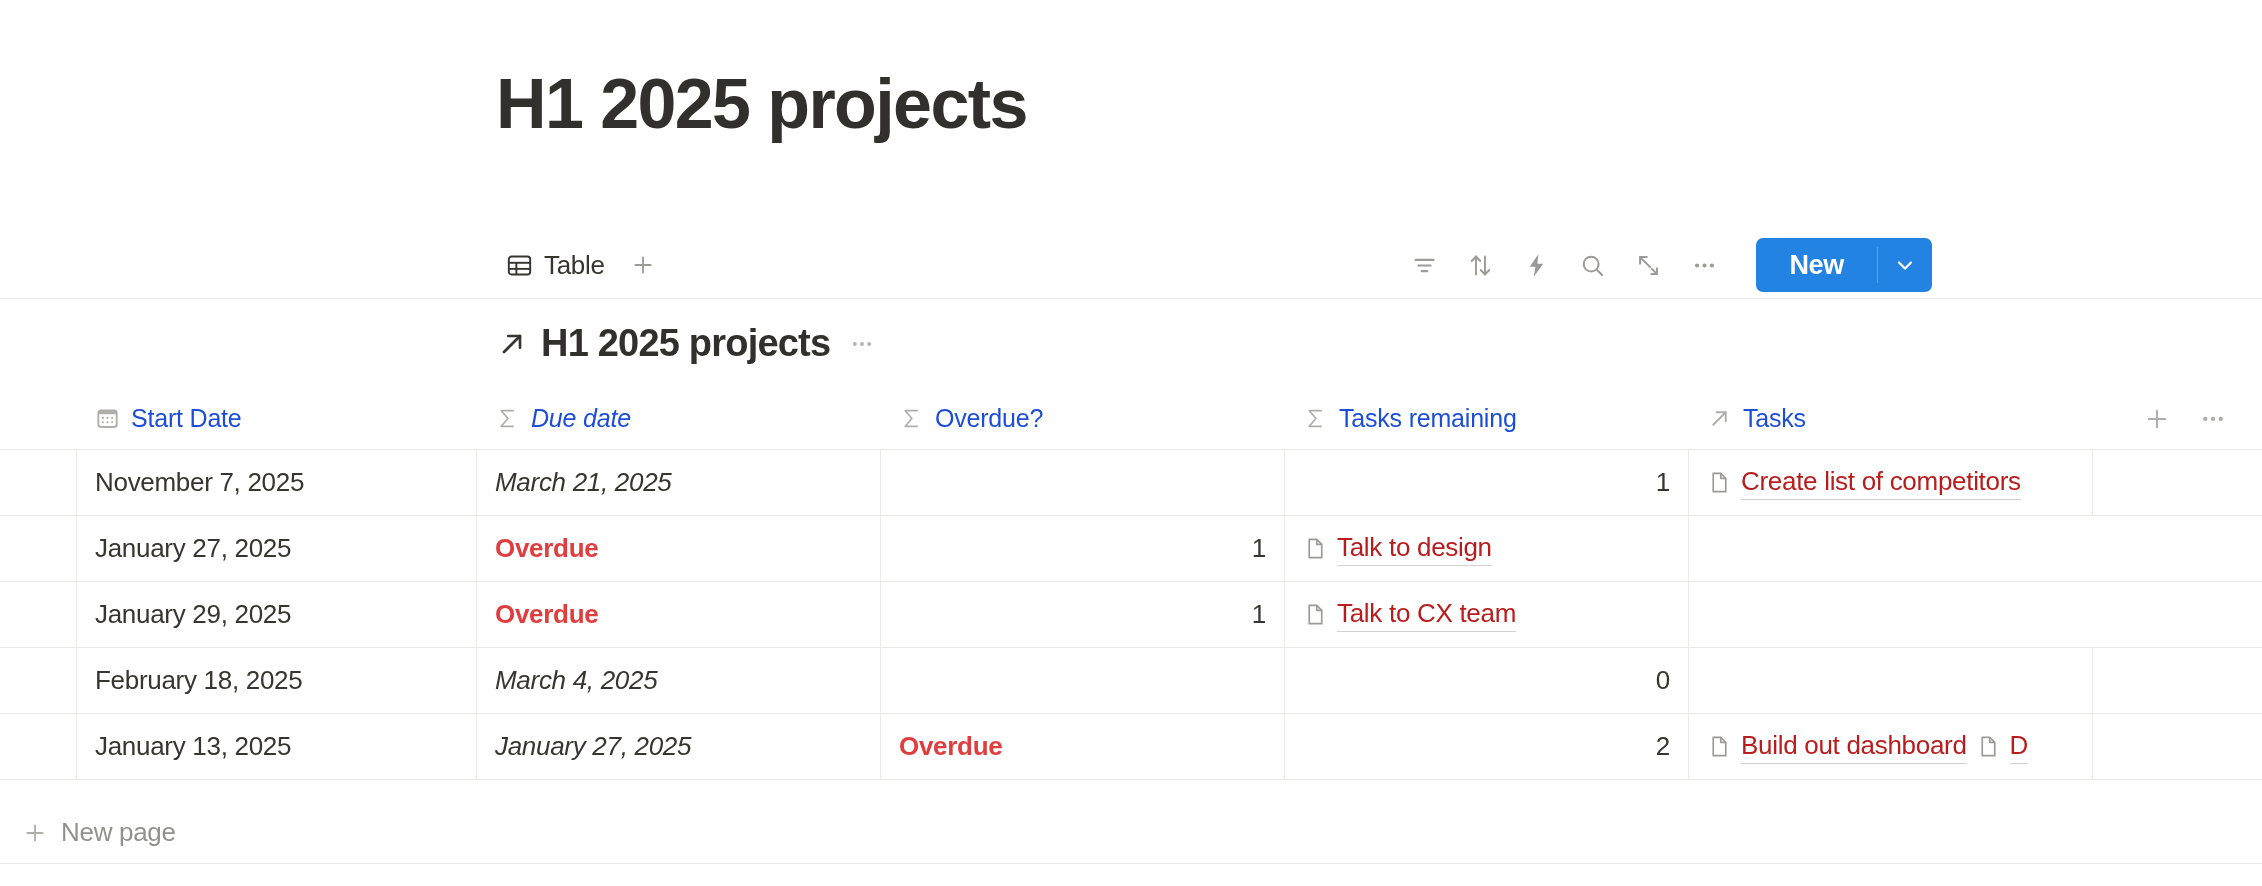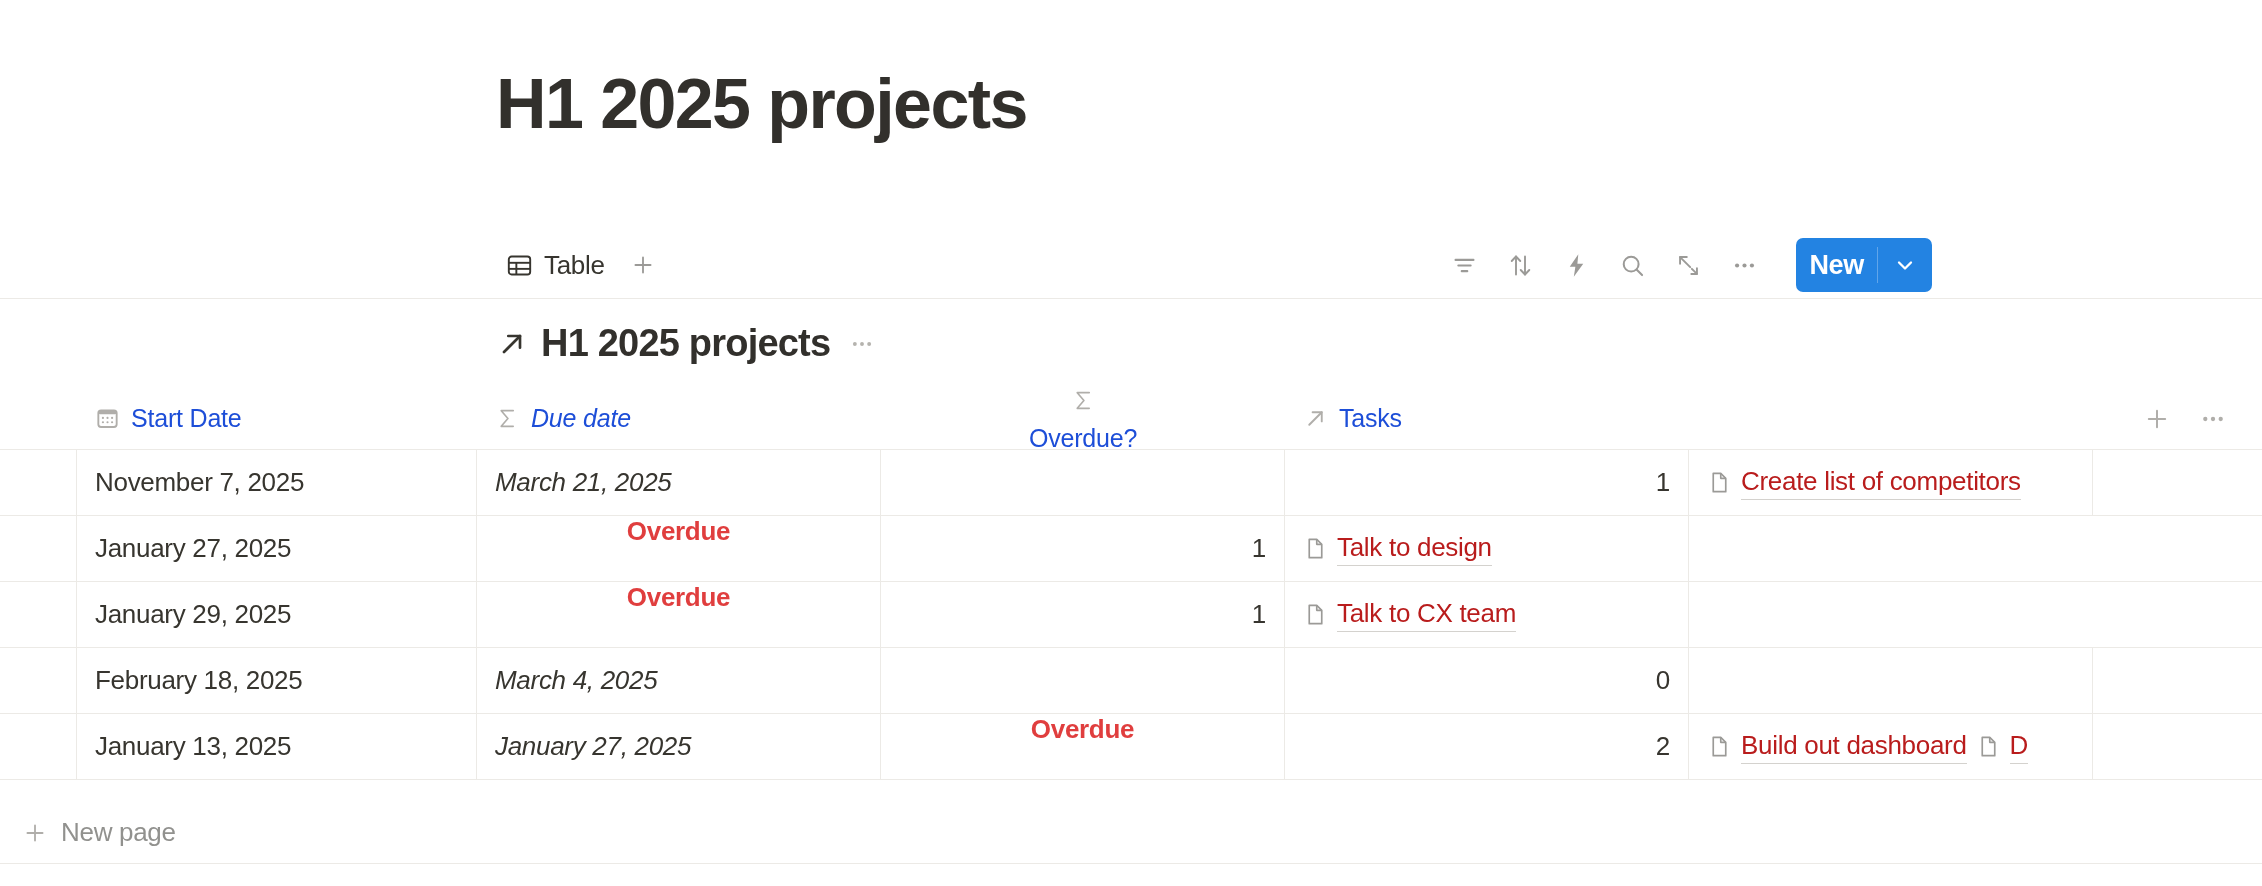--- a/index.html
+++ b/index.html
@@ -63,21 +63,21 @@
     align-items: center; justify-content: center;
     border-radius: 6px; cursor: pointer;
   }
   .new-btn {
     display: flex; align-items: stretch;
     height: 54px; margin-left: 22px;
     background: #2383e2; border-radius: 7px;
     overflow: hidden;
   }
   .new-btn-main {
-    display: flex; align-items: center; padding: 0 13px;
+    display: flex; align-items: center; padding: 0 33px;
     color: #ffffff; font-size: 27px; font-weight: 600;
     letter-spacing: -0.3px; cursor: pointer;
   }
   .new-btn-sep { width: 1px; background: rgba(255,255,255,0.28); margin: 9px 0; }
   .new-btn-caret {
     display: flex; align-items: center; justify-content: center;
     width: 54px; cursor: pointer;
   }
   .toolbar-rule {
     position: absolute; left: 0; top: 298px;
@@ -130,21 +130,21 @@
     cursor: pointer;
   }
   .td.num { justify-content: flex-end; }
   .td.overdue { color: #e03e3e; font-weight: 600; }
   .td.tasks { gap: 9px; border-right: 1px solid #eceae6; }
 
   
   .c0 { width: 77px; }
   .c1 { width: 400px; }
   .c2 { width: 404px; font-style: italic; }
-  .c3 { width: 404px; flex-direction: column; }
+  .c3 { width: 404px; }
   .c4 { width: 404px; }
   .c5 { width: 404px; }
   .c6 { width: 169px; border-right: none; }
 
   .rel-chip {
     display: inline-flex; align-items: center; gap: 9px;
     max-width: 100%; overflow: hidden;
   }
   .rel-chip .rel-text {
     font-size: 26px; color: #b91c1c; letter-spacing: -0.3px;
@@ -301,20 +301,28 @@
 
       <div class="th c3">
         <span>
           <svg width="25" height="25" viewBox="0 0 24 24" stroke="#b0aeaa" stroke-width="1.6" fill="none" stroke-linecap="round" stroke-linejoin="round">
             <polyline points="17.5,4.5 6,4.5 12.4,12 6,19.5 17.5,19.5"></polyline>
           </svg>
         </span>
         <span>Overdue?</span>
       </div>
 
+      <div class="th c4">
+        <span>
+          <svg width="25" height="25" viewBox="0 0 24 24" stroke="#b0aeaa" stroke-width="1.6" fill="none" stroke-linecap="round" stroke-linejoin="round">
+            <polyline points="17.5,4.5 6,4.5 12.4,12 6,19.5 17.5,19.5"></polyline>
+          </svg>
+        </span>
+        <span>Tasks remaining</span>
+      </div>
 
       <div class="th c5">
         <span>
           <svg width="25" height="25" viewBox="0 0 24 24" stroke="#b0aeaa" stroke-width="1.8" fill="none" stroke-linecap="round" stroke-linejoin="round">
             <line x1="6" y1="18" x2="18" y2="6"></line>
               <polyline points="9.2,6 18,6 18,14.8"></polyline>
           </svg>
         </span>
         <span>Tasks</span>
       </div>

